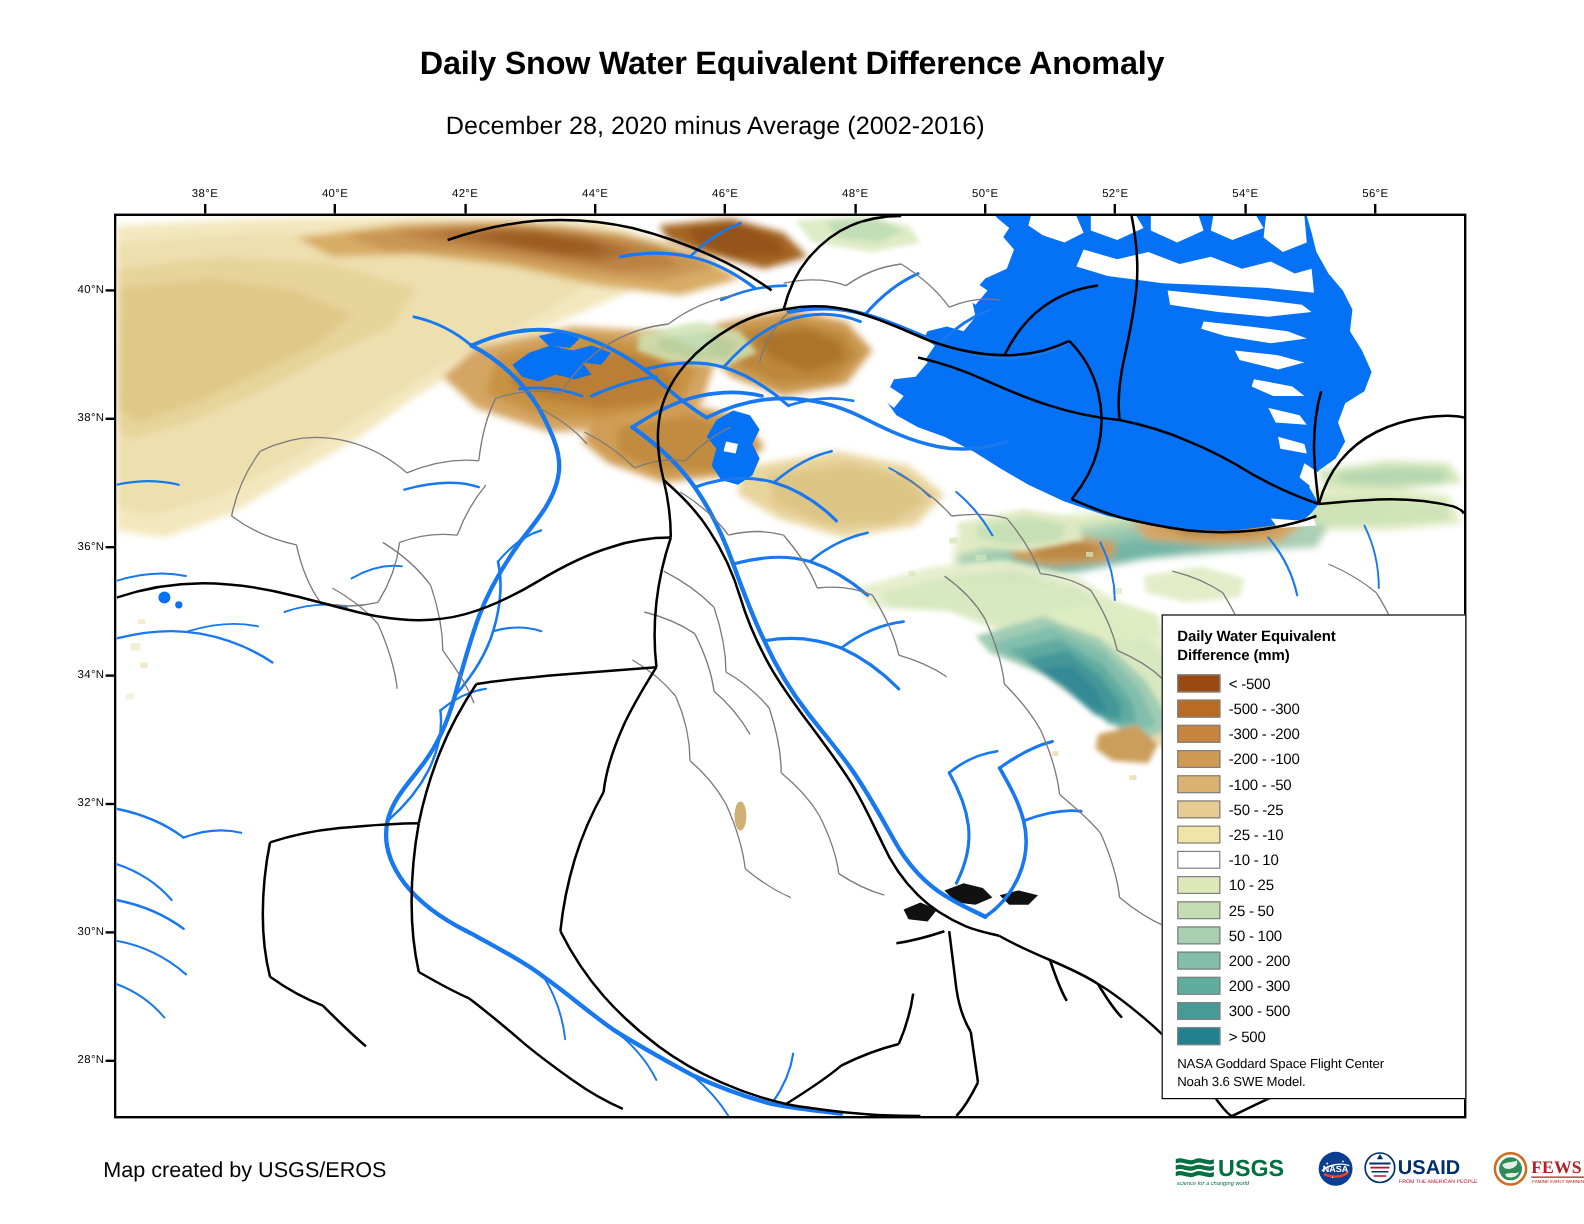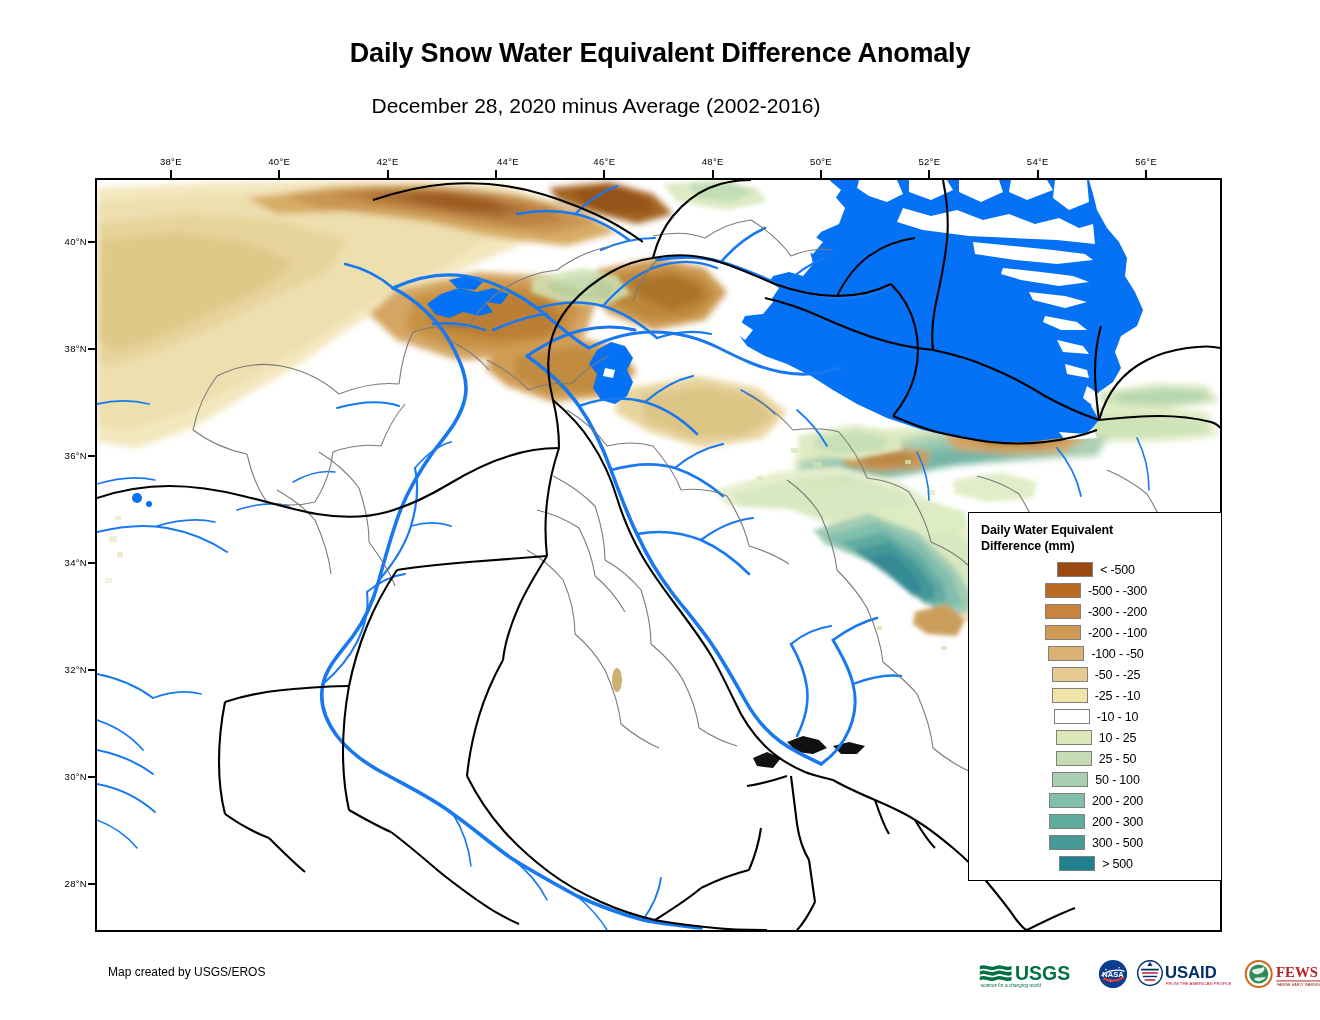--- a/index.html
+++ b/index.html
@@ -91,21 +91,20 @@
     font-size: 12.5px;
     font-weight: bold;
     line-height: 1.28;
     margin-bottom: 5px;
     letter-spacing: -0.1px;
   }
   .legend-row {
     display: flex;
     align-items: center;
     height: 21px;
-    justify-content: center;
   }
   .legend-swatch {
     width: 36px;
     height: 15px;
     border: 1.5px solid #808080;
     box-sizing: border-box;
     flex: 0 0 auto;
   }
   .legend-label {
     font-size: 12.5px;
@@ -116,22 +115,22 @@
   #legend-source {
     font-size: 11px;
     line-height: 1.32;
     margin-top: 6px;
     letter-spacing: -0.1px;
   }
 
   
   #map-credit {
     position: absolute;
-    left: 108px; top: 965px;
-    font-size: 12px;
+    left: 86px; top: 965px;
+    font-size: 18px;
   }
   #logo-bar {
     position: absolute;
     left: 978px; top: 957px;
     height: 34px;
     display: flex;
     align-items: center;
     gap: 7px;
   }
   .logo { height: 30px; display: block; }
@@ -142,21 +141,21 @@
 <div id="title">Daily Snow Water Equivalent Difference Anomaly</div>
 <div id="subtitle">December 28, 2020 minus Average (2002-2016)</div>
 
 <div id="lon-axis">
     <div class="lon-tick-label" style="left: 147.856px;">38°E</div>
     <div class="lon-tick-mark" style="left: 169.856px;"></div>
     <div class="lon-tick-label" style="left: 256.221px;">40°E</div>
     <div class="lon-tick-mark" style="left: 278.221px;"></div>
     <div class="lon-tick-label" style="left: 364.587px;">42°E</div>
     <div class="lon-tick-mark" style="left: 386.587px;"></div>
-    <div class="lon-tick-label" style="left: 472.952px; text-align: right;">44°E</div>
+    <div class="lon-tick-label" style="left: 472.952px;">44°E</div>
     <div class="lon-tick-mark" style="left: 494.952px;"></div>
     <div class="lon-tick-label" style="left: 581.317px;">46°E</div>
     <div class="lon-tick-mark" style="left: 603.317px;"></div>
     <div class="lon-tick-label" style="left: 689.683px;">48°E</div>
     <div class="lon-tick-mark" style="left: 711.683px;"></div>
     <div class="lon-tick-label" style="left: 798.048px;">50°E</div>
     <div class="lon-tick-mark" style="left: 820.048px;"></div>
     <div class="lon-tick-label" style="left: 906.413px;">52°E</div>
     <div class="lon-tick-mark" style="left: 928.413px;"></div>
     <div class="lon-tick-label" style="left: 1014.78px;">54°E</div>
@@ -694,20 +693,24 @@
       </div>
       <div class="legend-row">
         <div class="legend-swatch" style="background: rgb(71, 154, 150);"></div>
         <div class="legend-label">300 - 500</div>
       </div>
       <div class="legend-row">
         <div class="legend-swatch" style="background: rgb(34, 129, 142);"></div>
         <div class="legend-label">&gt; 500</div>
       </div>
     </div>
+  <div id="legend-source">
+    <div>NASA Goddard Space Flight Center</div>
+    <div>Noah 3.6 SWE Model.</div>
+  </div>
 </div>
 
 <div id="map-credit">Map created by USGS/EROS</div>
 
 <div id="logo-bar">
 
   <svg class="logo" viewBox="0 0 128 34" width="113">
     <g fill="#006f41">
       <path d="M2,8 C8,5 14,11 20,8 C26,5 32,11 38,8 L38,12 C32,15 26,9 20,12 C14,15 8,9 2,12 Z"></path>
       <path d="M2,14 C8,11 14,17 20,14 C26,11 32,17 38,14 L38,18 C32,21 26,15 20,18 C14,21 8,15 2,18 Z"></path>

